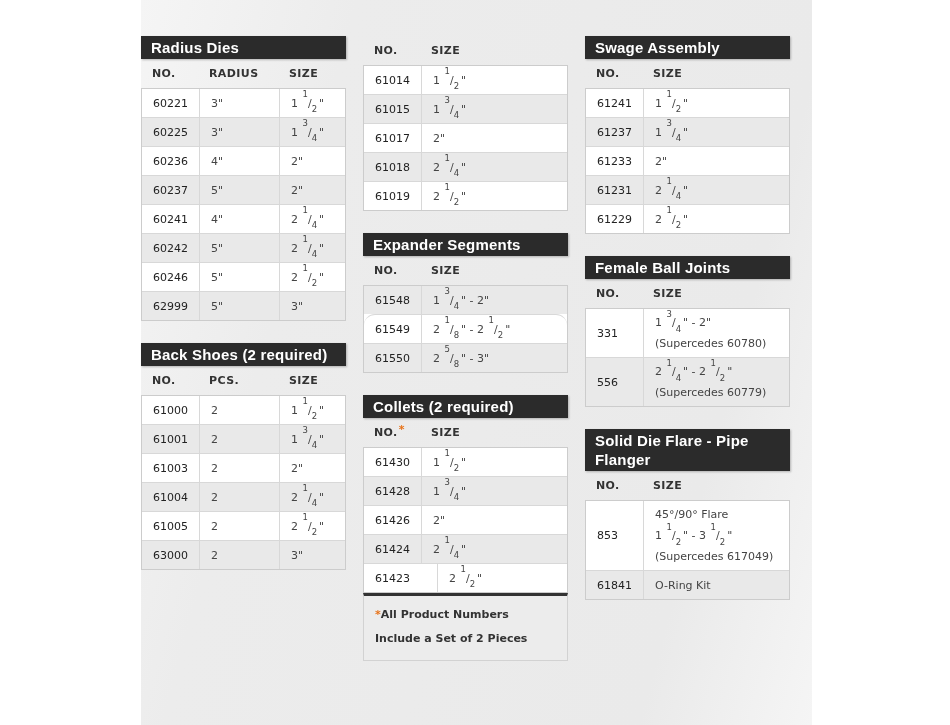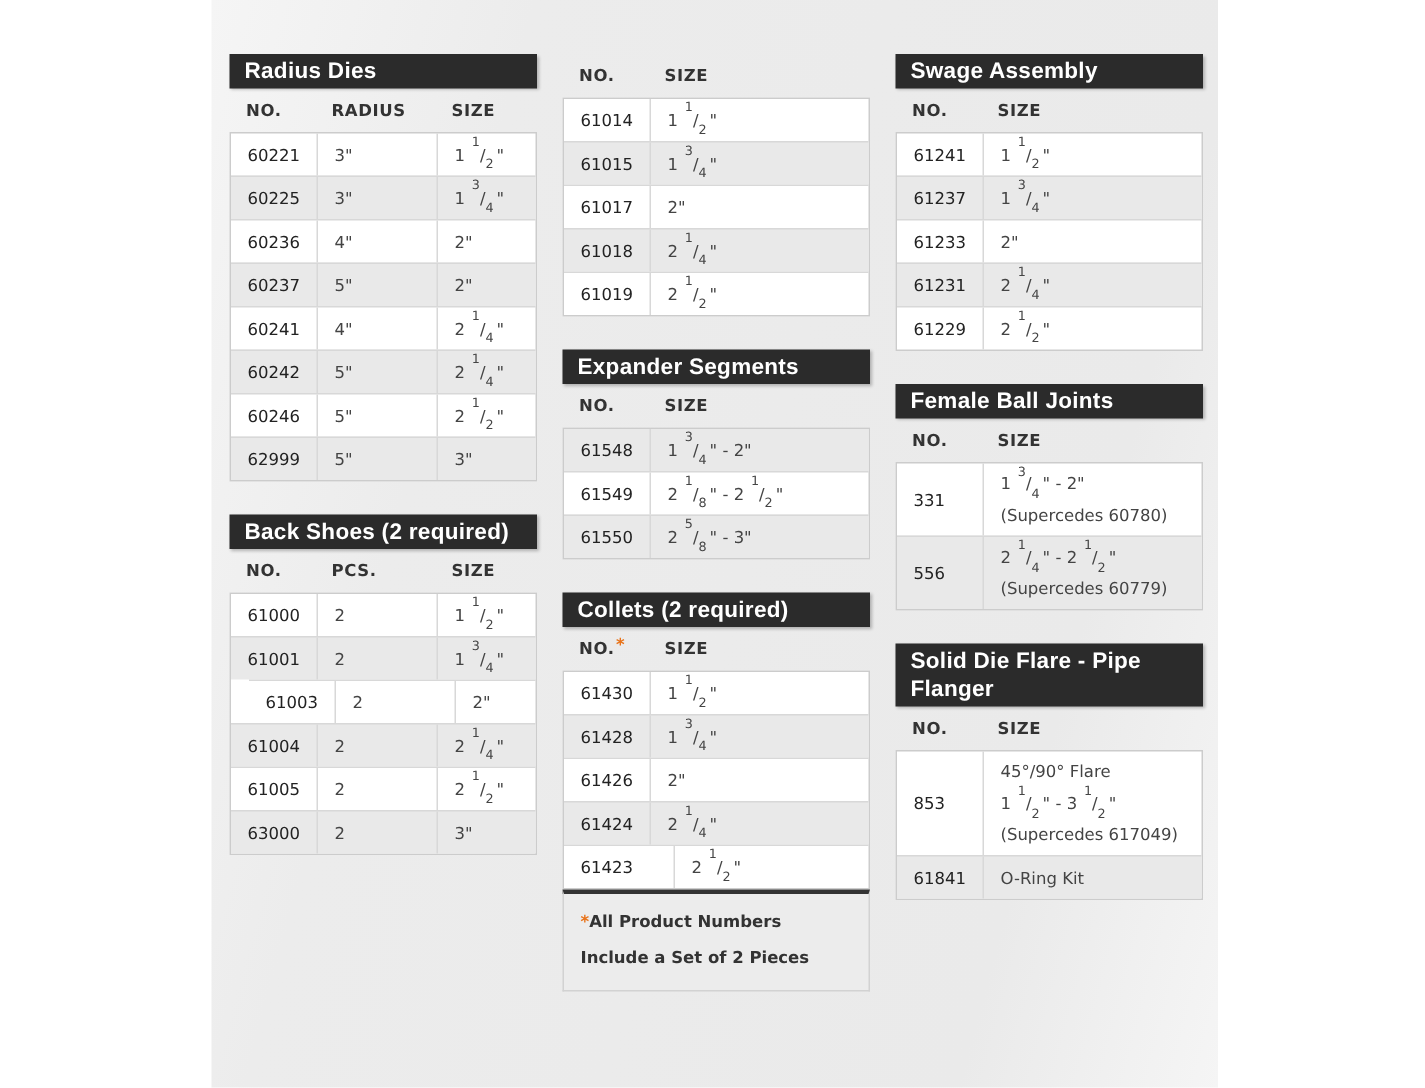--- a/index.html
+++ b/index.html
@@ -11,21 +11,21 @@
     overflow: hidden;
   }
   .bg-panel {
     position: absolute;
     left: 141px; top: 0;
     width: 671px; height: 725px;
     background: linear-gradient(105deg, #f5f5f5 0%, #ececec 25%, #eaeaea 80%, #f5f5f5 100%);
   }
   .catalog {
     position: absolute;
-    left: 153px; top: 36px;
+    left: 141px; top: 36px;
     display: flex;
     gap: 17px;
     align-items: flex-start;
   }
   .col { width: 205px; display: flex; flex-direction: column; }
   .col > .tbl:not(:first-child) { margin-top: 22px; }
 
   .tbl { width: 205px; }
   .tbl-title {
     background: #2b2b2b;
@@ -226,21 +226,21 @@
             <div class="cell c-no">
               <div>61001</div>
             </div>
             <div class="cell">
               <div>2</div>
             </div>
             <div class="cell">
               <div>1 <sup>3</sup>/<sub>4</sub>"</div>
             </div>
           </div>
-          <div class="row" style="grid-template-columns: 57px 80px auto; margin-left: 12px;">
+          <div class="row" style="grid-template-columns: 57px 80px auto;">
             <div class="cell c-no">
               <div>61003</div>
             </div>
             <div class="cell">
               <div>2</div>
             </div>
             <div class="cell">
               <div>2"</div>
             </div>
           </div>
@@ -337,21 +337,21 @@
         </div>
         <div class="tbl-body">
           <div class="row alt" style="grid-template-columns: 57px auto;">
             <div class="cell c-no">
               <div>61548</div>
             </div>
             <div class="cell">
               <div>1 <sup>3</sup>/<sub>4</sub>" - 2"</div>
             </div>
           </div>
-          <div class="row" style="grid-template-columns: 57px auto;">
+          <div class="row" style="grid-template-columns: 57px auto; border-radius: 11px;">
             <div class="cell c-no">
               <div>61549</div>
             </div>
             <div class="cell">
               <div>2 <sup>1</sup>/<sub>8</sub>" - 2 <sup>1</sup>/<sub>2</sub>"</div>
             </div>
           </div>
           <div class="row alt" style="grid-template-columns: 57px auto;">
             <div class="cell c-no">
               <div>61550</div>

